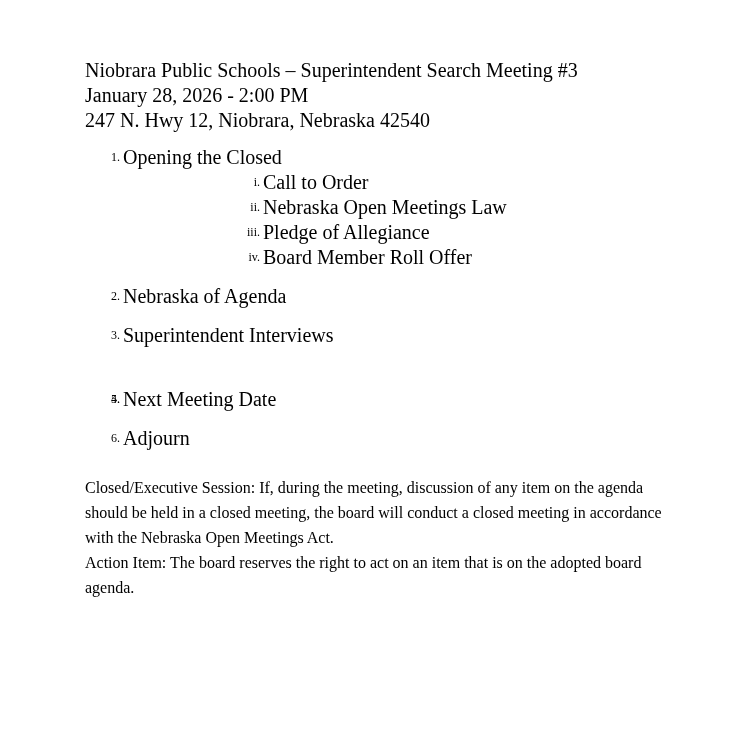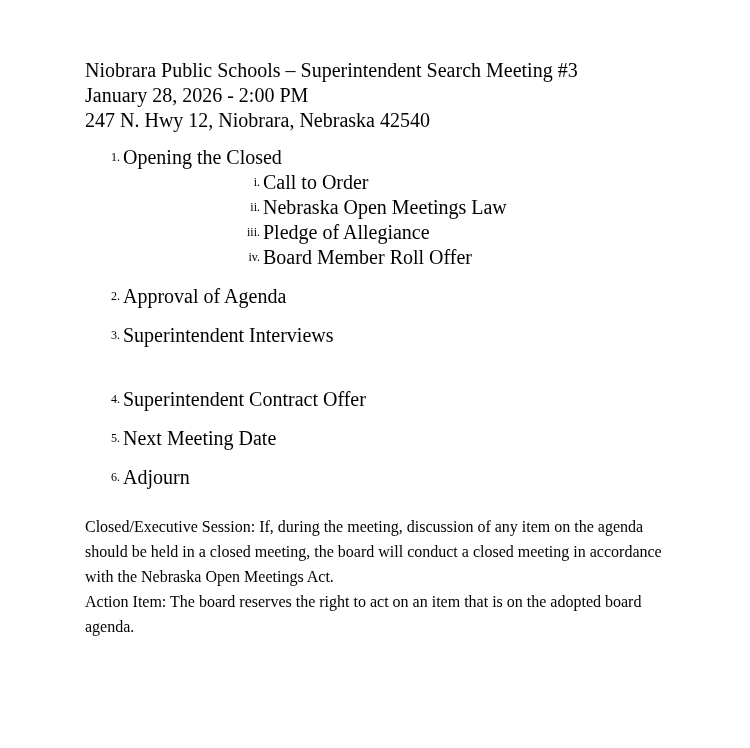--- a/index.html
+++ b/index.html
@@ -138,31 +138,30 @@
           </li>
           <li class="sub-item">
             <span class="sub-marker">iv.</span>
             <span class="sub-text">Board Member Roll Offer</span>
           </li>
         </ol>
       </li>
 
       <li class="agenda-item gap">
         <span class="marker">2.</span>
-        <span class="item-text">Approval of Agenda</span>
+        <span class="item-text">Nebraska of Agenda</span>
       </li>
 
       <li class="agenda-item gap">
         <span class="marker">3.</span>
         <span class="item-text">Superintendent Interviews</span>
       </li>
 
       <li class="agenda-item gap-large">
         <span class="marker">4.</span>
-        <span class="item-text">Superintendent Contract Offer</span>
       </li>
 
       <li class="agenda-item gap">
         <span class="marker">5.</span>
         <span class="item-text">Next Meeting Date</span>
       </li>
 
       <li class="agenda-item gap">
         <span class="marker">6.</span>
         <span class="item-text">Adjourn</span>

